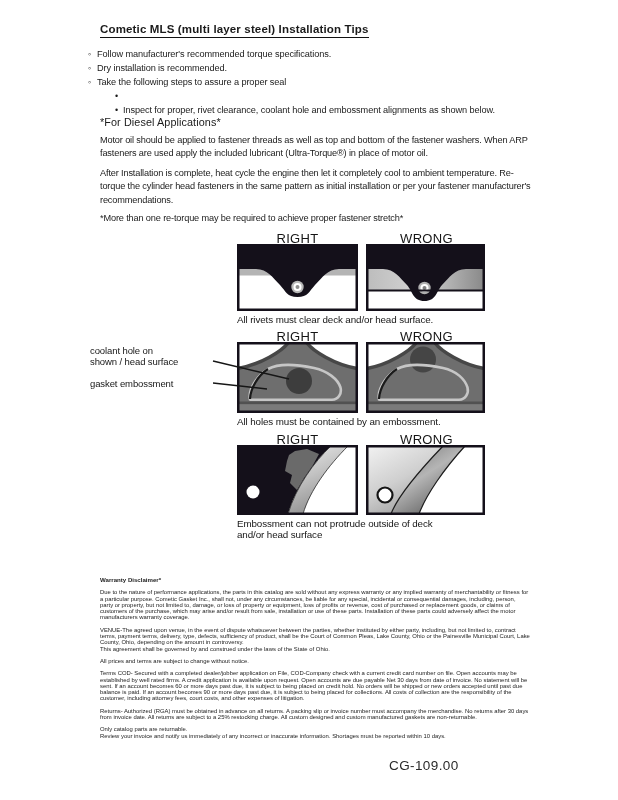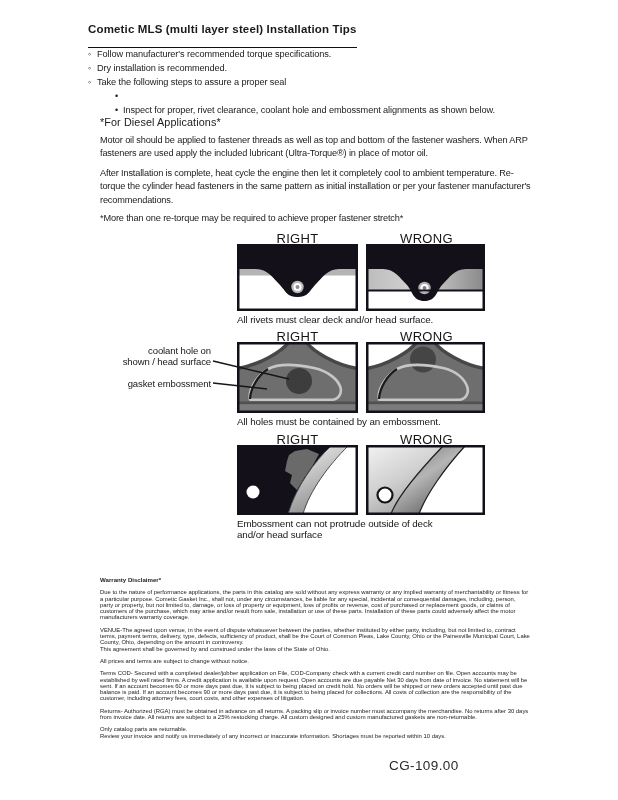--- a/index.html
+++ b/index.html
@@ -5,22 +5,22 @@
   html,body { margin:0; padding:0; }
   body {
     width:618px; height:800px; background:#ffffff;
     font-family:"Liberation Sans", sans-serif; color:#1a1a1a;
     position:relative; overflow:hidden;
   }
   .abs { position:absolute; }
 
   
   .doc-title {
-    left:88px; top:23px; font-size:11.5px; font-weight:bold;
-    border-bottom:1.8px solid #111; padding-bottom:12px; letter-spacing:.15px;
+    left:100px; top:23px; font-size:11.5px; font-weight:bold;
+    border-bottom:1.8px solid #111; padding-bottom:2px; letter-spacing:.15px;
     display:inline-block;
   }
 
   
   .bullets { left:88px; top:47px; font-size:9.2px; line-height:14px; width:450px; letter-spacing:-.1px; }
   .b-row { display:flex; align-items:flex-start; }
   .b-marker { width:9px; flex:0 0 9px; font-size:9px; }
   .b-row.sub { margin-left:27px; }
   .b-row.sub .b-marker { width:8px; flex:0 0 8px; }
 
@@ -33,21 +33,21 @@
 
   
   .dg-label { width:121px; text-align:center; font-size:13px; color:#151515; letter-spacing:.3px; }
   .dg-caption { font-size:9.8px; color:#151515; letter-spacing:-.1px; line-height:11px; }
   .dg-box { display:block; z-index:1; }
   .r1-lab  { top:231px; } .r1-box { top:244px; } .r1-cap { left:237px; top:314px; }
   .r2-lab  { top:329px; } .r2-box { top:342px; } .r2-cap { left:237px; top:416px; }
   .r3-lab  { top:432px; } .r3-box { top:445px; } .r3-cap { left:237px; top:518px; width:230px; }
   .colL { left:237px; } .colR { left:366px; }
 
-  .anno { width:121px; left:90px; text-align:right; font-size:9.5px; line-height:10.8px; color:#161616; letter-spacing:-.1px; }
+  .anno { width:121px; left:90px; font-size:9.5px; line-height:10.8px; color:#161616; letter-spacing:-.1px; }
   .anno1 { top:346px; }
   .anno2 { top:379px; }
   .leader-svg { left:205px; top:340px; z-index:5; }
 
   
   .disc { left:100px; top:577px; width:430px; font-size:5.9px; line-height:6.3px; color:#1c1c1c; }
   .disc-h { font-weight:bold; font-size:6.1px; margin:0 0 6px 0; }
   .disc p { margin:0 0 6px 0; }
   .disc p.tight { margin-bottom:0; }
 

